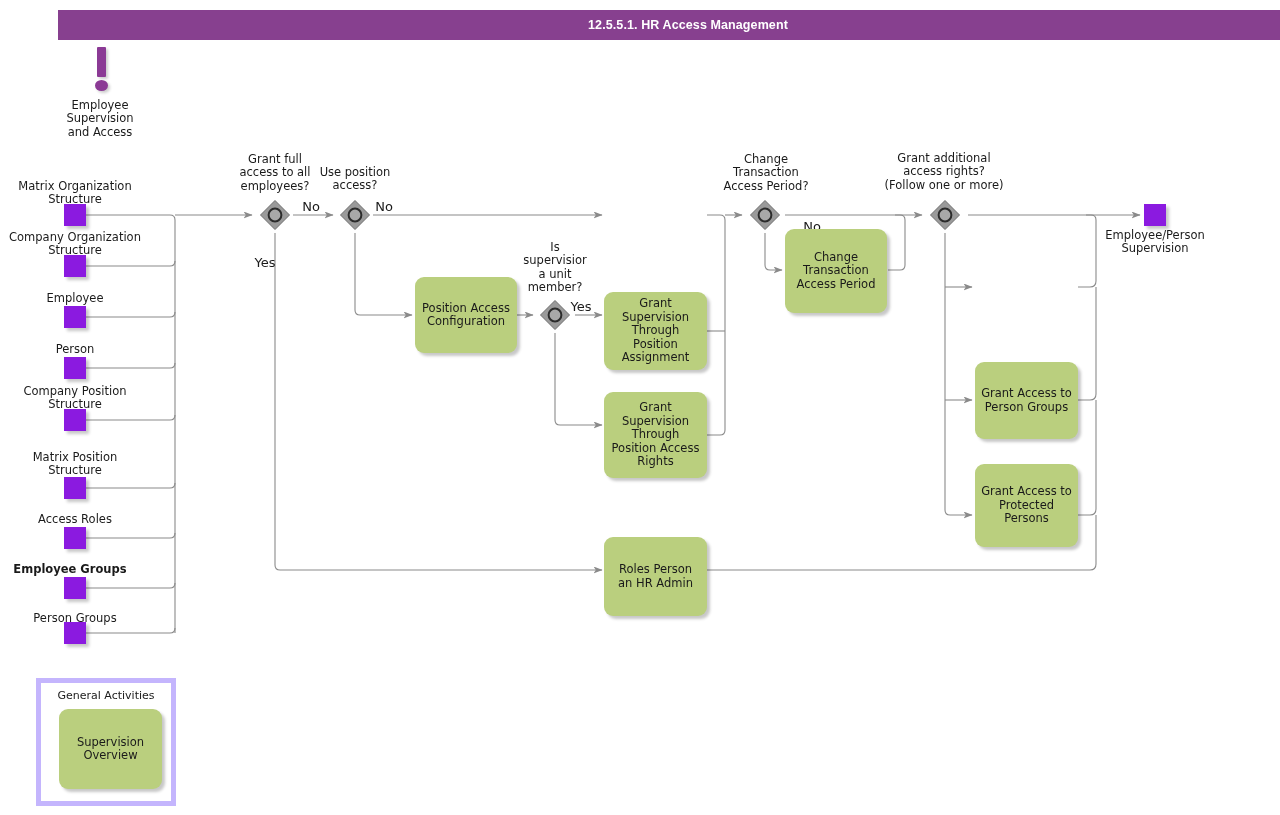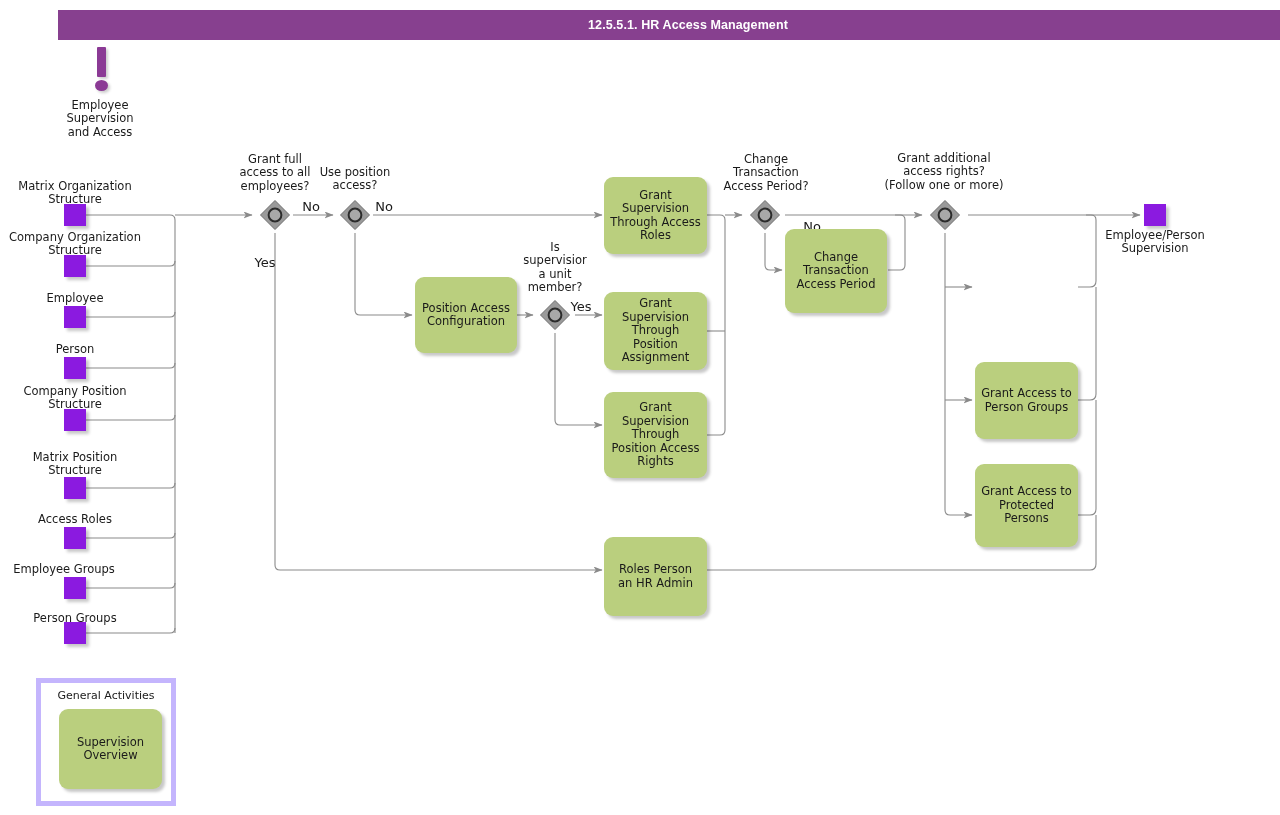--- a/index.html
+++ b/index.html
@@ -179,21 +179,21 @@
 Structure</div>
 
   <div class="node dataobj" style="left:64px;top:477px;"></div>
   <div class="dolabel" style="left:15px;top:451px;width:120px;">Matrix Position
 Structure</div>
 
   <div class="node dataobj" style="left:64px;top:527px;"></div>
   <div class="dolabel" style="left:15px;top:513px;width:120px;">Access Roles</div>
 
   <div class="node dataobj" style="left:64px;top:577px;"></div>
-  <div class="dolabel" style="left:4px;top:563px;width:120px;">Employee Groups</div>
+  <div class="dolabel" style="left:10px;top:563px;width:120px;font-weight:bold;">Employee Groups</div>
 
   <div class="node dataobj" style="left:64px;top:622px;"></div>
   <div class="dolabel" style="left:15px;top:612px;width:120px;">Person Groups</div>
 
   <div class="node dataobj" style="left:1144px;top:204px;"></div>
   <div class="dolabel" style="left:1085px;top:229px;width:140px;">Employee/Person
 Supervision</div>
 
   <div class="node gw" style="left:258px;top:198px;">
     <svg width="34" height="34" viewBox="0 0 34 34">
@@ -248,24 +248,20 @@
   <div class="flowlabel" style="left:296px;top:200px;width:30px;">No</div>
   <div class="flowlabel" style="left:250px;top:256px;width:30px;">Yes</div>
   <div class="flowlabel" style="left:369px;top:200px;width:30px;">No</div>
   <div class="flowlabel" style="left:566px;top:300px;width:30px;">Yes</div>
   <div class="flowlabel" style="left:797px;top:220px;width:30px;">No</div>
 
   <div class="node task" style="left:415px;top:277px;width:102px;height:76px;">Position
 Access
 Configuration</div>
 
-  <div class="node task" style="left:604px;top:177px;width:103px;height:77px;">Grant
-Supervision
-Through
-Access Roles</div>
 
   <div class="node task" style="left:604px;top:292px;width:103px;height:78px;border-radius:9px;">Grant
 Supervision
 Through Position
 Assignment</div>
 
   <div class="node task" style="left:604px;top:392px;width:103px;height:86px;">Grant
 Supervision
 Through Position
 Access Rights</div>

